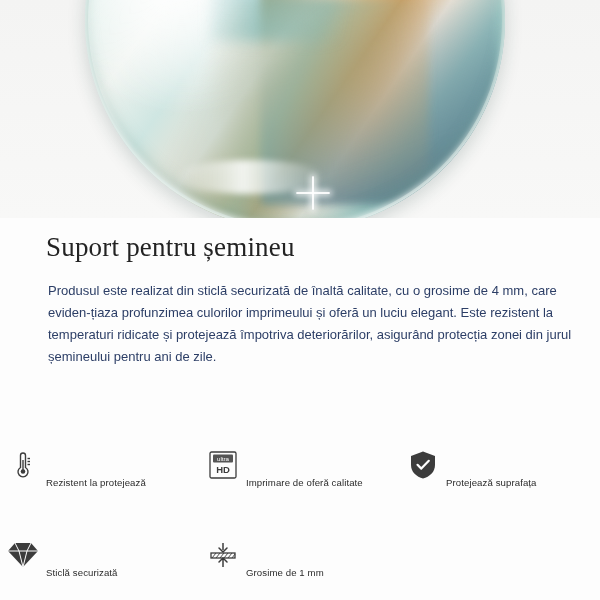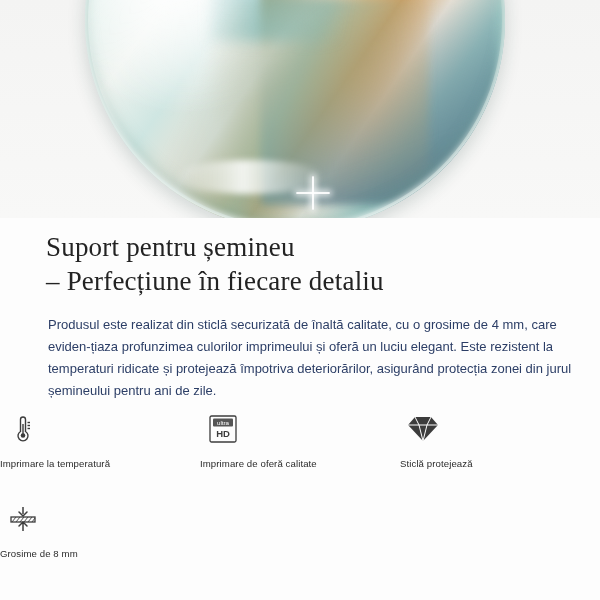--- a/index.html
+++ b/index.html
@@ -189,22 +189,22 @@
     left: 0;
     top: 400px;
     width: 600px;
     display: grid;
     grid-template-columns: repeat(3, 1fr);
     grid-template-rows: repeat(2, 88px);
     row-gap: 2px;
   }
   .feature {
     display: flex;
-    flex-direction: column;
-    align-items: flex-start;
+    flex-direction: row;
+    align-items: flex-end;
     justify-content: flex-start;
     padding-top: 6px;
   }
   .feature .icon {
     width: 46px;
     height: 46px;
     display: flex;
     align-items: center;
     justify-content: center;
     color: #3c3c3c;
@@ -232,74 +232,82 @@
       <div class="marble-d"></div>
     </div>
     <div class="disc-edge"></div>
     <div class="disc-gloss"></div>
     <div class="sparkle"></div>
   </div>
 
   <div class="content">
     <h1 class="headline">
       <span>Suport pentru șemineu</span>
-      <span class="line2">– Perfecțiune în fiecare detaliu</span>
     </h1>
     <p class="body-copy">Produsul este realizat din sticlă securizată de înaltă calitate, cu o grosime de 4 mm, care eviden-țiaza profunzimea culorilor imprimeului și oferă un luciu elegant. Este rezistent la temperaturi ridicate și protejează împotriva deteriorărilor, asigurând protecția zonei din jurul șemineului pentru ani de zile.</p>
   </div>
 
   <div class="features">
 
     <div class="feature">
       <span class="icon">
         <svg width="34" height="34" viewBox="0 0 34 34" fill="none" stroke="#3c3c3c" stroke-width="1.4">
           <path d="M14.5 19.5V7.5a2.5 2.5 0 0 1 5 0v12a5 5 0 1 1-5 0z"></path>
           <circle cx="17" cy="23.5" r="2.3" fill="#3c3c3c" stroke="none"></circle>
           <line x1="17" y1="12" x2="17" y2="22"></line>
           <line x1="21.5" y1="10.5" x2="24" y2="10.5"></line>
           <line x1="21.5" y1="13.5" x2="24" y2="13.5"></line>
           <line x1="21.5" y1="16.5" x2="24" y2="16.5"></line>
         </svg>
       </span>
-      <span class="caption">Imprimare la temperatură</span>
+      <span class="caption">Rezistent la protejează</span>
     </div>
 
     <div class="feature">
       <span class="icon">
         <svg width="36" height="32" viewBox="0 0 36 32">
           <rect x="5" y="3" width="26" height="26" rx="1.5" fill="none" stroke="#3c3c3c" stroke-width="1.3"></rect>
           <rect x="8" y="5.5" width="20" height="8" rx="1" fill="#555"></rect>
           <text x="18" y="12" font-family="Liberation Sans, sans-serif" font-size="6.2" fill="#ffffff" text-anchor="middle">ultra</text>
           <text x="18" y="24" font-family="Liberation Sans, sans-serif" font-size="9.5" font-weight="bold" fill="#3c3c3c" text-anchor="middle">HD</text>
         </svg>
       </span>
       <span class="caption">Imprimare de oferă calitate</span>
     </div>
 
+    <div class="feature">
+      <span class="icon">
+        <svg width="34" height="34" viewBox="0 0 34 34">
+          <path d="M17 3.5 L29 8 V17 C29 24 23.5 28.8 17 30.5 C10.5 28.8 5 24 5 17 V8 Z" fill="#3c3c3c"></path>
+          <path d="M11.5 16.8 L15.3 20.6 L22.8 12.8" fill="none" stroke="#ffffff" stroke-width="2.2" stroke-linecap="round" stroke-linejoin="round"></path>
+        </svg>
+      </span>
+      <span class="caption">Protejează suprafața</span>
+    </div>
 
     <div class="feature">
       <span class="icon">
         <svg width="34" height="30" viewBox="0 0 34 30">
           <path d="M9 3 H25 L32 11 L17 27 L2 11 Z" fill="#3c3c3c"></path>
           <path d="M9 3 L13 11 L17 27 L21 11 L25 3" fill="none" stroke="#ffffff" stroke-width="1"></path>
           <path d="M2 11 H32" fill="none" stroke="#ffffff" stroke-width="1"></path>
         </svg>
       </span>
-      <span class="caption">Sticlă protejează</span>
+      <span class="caption">Sticlă securizată</span>
     </div>
 
 
     <div class="feature">
       <span class="icon">
         <svg width="34" height="32" viewBox="0 0 34 32" stroke="#3c3c3c" fill="none">
           <line x1="17" y1="4" x2="17" y2="11" stroke-width="1.5"></line>
           <path d="M13 9 L17 13 L21 9" stroke-width="1.5" stroke-linecap="round" stroke-linejoin="round"></path>
           <rect x="5" y="14" width="24" height="5" fill="none" stroke-width="1.3"></rect>
           <path d="M6 19 L10 14 M10 19 L14 14 M14 19 L18 14 M18 19 L22 14 M22 19 L26 14 M26 19 L29 15" stroke-width="0.9"></path>
           <line x1="17" y1="28" x2="17" y2="21" stroke-width="1.5"></line>
           <path d="M13 23 L17 19 L21 23" stroke-width="1.5" stroke-linecap="round" stroke-linejoin="round"></path>
         </svg>
       </span>
-      <span class="caption">Grosime de 8 mm</span>
+      <span class="caption">Grosime de 1 mm</span>
     </div>
 
   </div>
 </div>
 
 </body></html>

